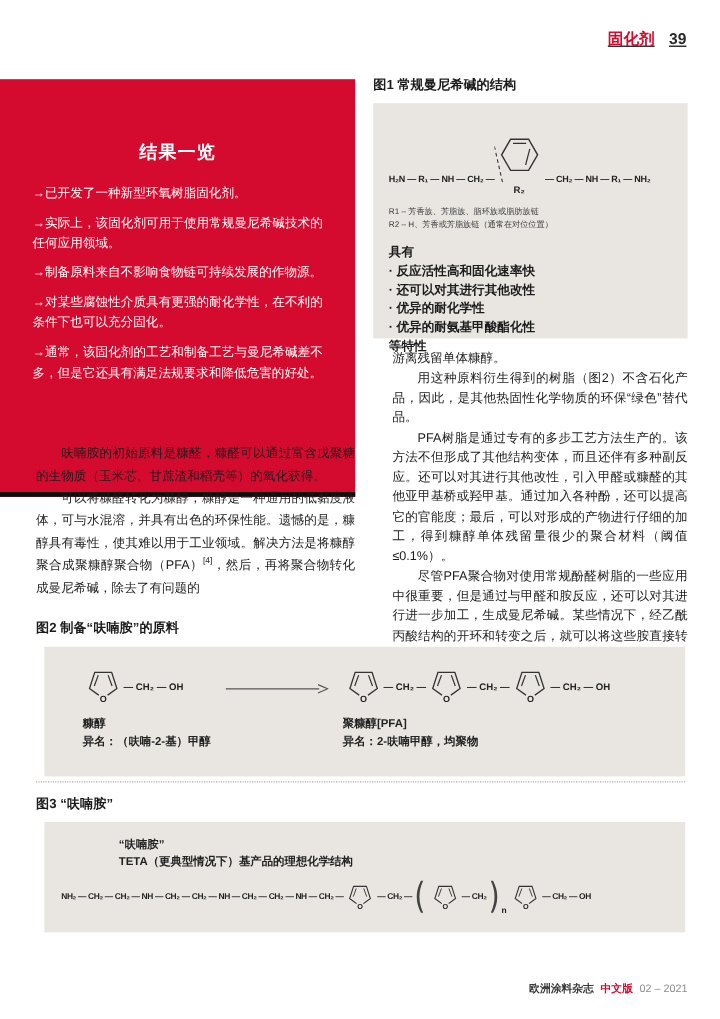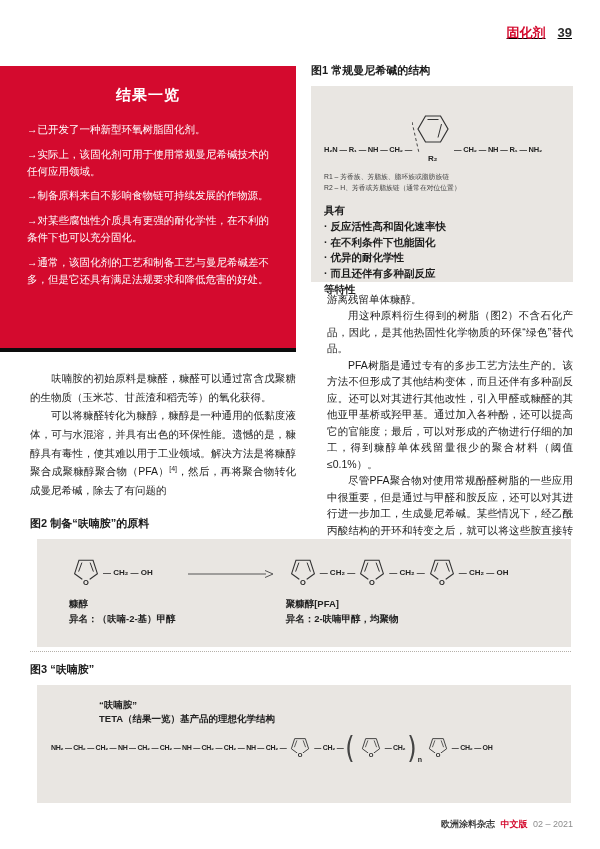--- a/index.html
+++ b/index.html
@@ -11,22 +11,22 @@
   *{box-sizing:border-box;margin:0;padding:0;}
   body{font-family:"Liberation Sans","DejaVu Sans",sans-serif;background:#fff;}
   .page{position:relative;width:600px;height:849px;background:#ffffff;overflow:hidden;}
 
   
   .header{position:absolute;top:24px;right:28px;font-size:13px;font-weight:bold;text-decoration:underline;}
   .header .section{color:var(--red);margin-right:12px;}
   .header .pageno{color:#2a2a2a;}
 
   
-  .redbox{position:absolute;left:0;top:66px;width:296px;height:286px;background:var(--red);
-    border-bottom:4px solid #0d0d0d;color:#fff;padding:20px 27px 0;}
+  .redbox{position:absolute;left:0;top:66px;width:296px;height:348px;background:var(--red);
+    border-bottom:4px solid #0d0d0d;color:#fff;padding:52px 27px 0;}
   .redbox h2{font-size:15px;font-weight:bold;text-align:center;margin-bottom:16px;letter-spacing:1px;}
   .redbox p{font-size:10.5px;line-height:1.6;text-align:justify;margin-bottom:8px;}
 
   
   .right-col{position:absolute;left:311px;top:63px;width:262px;}
   .fig-title{font-size:11px;font-weight:bold;color:var(--ink);margin-bottom:8px;}
   .panel{background:var(--panel);}
   .fig1-panel{padding:12px 13px 10px;height:196px;}
   .formula-row{display:flex;align-items:flex-end;white-space:nowrap;font-size:7.5px;font-weight:bold;
     color:#222;margin-top:12px;letter-spacing:-0.2px;}
@@ -48,21 +48,21 @@
   
   .fig2{position:absolute;left:30px;top:516px;width:541px;}
   .fig2 .panel{margin-left:7px;height:108px;padding:16px 18px 0;display:flex;align-items:flex-start;}
   .struct-row{display:flex;align-items:center;white-space:nowrap;font-size:8px;font-weight:bold;color:#222;height:34px;}
   .labels{margin-top:8px;font-size:9.5px;font-weight:bold;color:#222;line-height:1.55;}
   .arrow-block{margin:14px 12px 0;}
   .dotted-rule{margin-left:0;margin-top:4px;border-top:1.5px dotted #b5b0a9;width:541px;}
 
   
   .fig3{position:absolute;left:30px;top:662px;width:541px;}
-  .fig3 .panel{margin-left:7px;height:118px;padding:13px 10px 0 14px;}
+  .fig3 .panel{margin-left:7px;height:92px;padding:13px 10px 0 14px;}
   .fig3-caption{font-size:9.5px;font-weight:bold;color:#222;line-height:1.5;margin-left:48px;}
   .chain-row{display:flex;align-items:center;white-space:nowrap;font-size:7px;font-weight:bold;
     color:#222;margin-top:6px;letter-spacing:-0.3px;}
   .bracket{font-size:30px;font-weight:normal;color:#444;line-height:1;margin:0 1px;
     font-family:"DejaVu Sans",sans-serif;transform:scaleX(.8);}
   .rep-sub{font-size:7px;align-self:flex-end;margin:0 2px 0 -1px;}
 
   
   .footer{position:absolute;top:818px;right:27px;font-size:9px;font-weight:bold;}
   .footer .journal{color:#3a3a3a;}
@@ -103,23 +103,23 @@
         <span>— CH₂ — NH — R₁ — NH₂</span>
       </div>
       <span class="r2-label">R₂</span>
       <div class="fig1-notes">
         <div>R1 – 芳香族、芳脂族、脂环族或脂肪族链</div>
         <div>R2 – H、芳香或芳脂族链（通常在对位位置）</div>
       </div>
       <div class="fig1-props">
         <div>具有</div>
         <div>· 反应活性高和固化速率快</div>
-        <div>· 在不利条件下也能固化</div>
+        <div>· 还可以对其进行其他改性</div>
         <div>· 优异的耐化学性</div>
-        <div>· 而且还伴有多种副反应</div>
+        <div>· 优异的耐氨基甲酸酯化性</div>
         <div>等特性</div>
       </div>
     </div>
     <div class="body-text">
       <p>游离残留单体糠醇。</p>
       <p class="indent">用这种原料衍生得到的树脂（图2）不含石化产品，因此，是其他热固性化学物质的环保“绿色”替代品。</p>
       <p class="indent">PFA树脂是通过专有的多步工艺方法生产的。该方法不但形成了其他结构变体，而且还伴有多种副反应。还可以对其进行其他改性，引入甲醛或糠醛的其他亚甲基桥或羟甲基。通过加入各种酚，还可以提高它的官能度；最后，可以对形成的产物进行仔细的加工，得到糠醇单体残留量很少的聚合材料（阈值≤0.1%）。</p>
       <p class="indent"><span>尽管PFA聚合物对使用常规酚醛树脂的一些应用中很重要，但是通过与甲醛和胺反应，还可以对其进行进一步加工，生成曼尼希碱。某些情况下，经乙酰丙酸结构的开环和转变之后，就可以将这些胺直接转化为PFA。更典型情况下，可以将曼尼希碱环</span><span class="cont">
             <span>❯</span>
           </span></p>
@@ -190,21 +190,21 @@
       </div>
     </div>
     <div class="dotted-rule"></div>
   </div>
 
   <div class="fig3">
     <div class="fig-title">图3 “呋喃胺”</div>
     <div class="panel">
       <div class="fig3-caption">
         <div>“呋喃胺”</div>
-        <div>TETA（结果一览）基产品的理想化学结构</div>
+        <div>TETA（更典型情况下）基产品的理想化学结构</div>
       </div>
       <div class="chain-row">
         <span>NH₂ — CH₂ — CH₂ — NH — CH₂ — CH₂ — NH — CH₂ — CH₂ — NH — CH₂ —</span>
         <svg width="28" height="27" viewBox="0 0 34 32" style="transform:scale(.92);">
           <polygon points="17,26 28.4,17.7 24.05,4.3 9.95,4.3 5.6,17.7" fill="none" stroke="#333" stroke-width="1.2"></polygon>
           <line x1="9.6" y1="15.6" x2="12.9" y2="6.6" stroke="#333" stroke-width="1"></line>
           <line x1="24.4" y1="15.6" x2="21.1" y2="6.6" stroke="#333" stroke-width="1"></line>
           <circle cx="17" cy="26" r="4.8" fill="#e9e6e2"></circle>
           <text x="17" y="28.8" text-anchor="middle" font-size="8" font-weight="bold" fill="#222">O</text>
         </svg>

